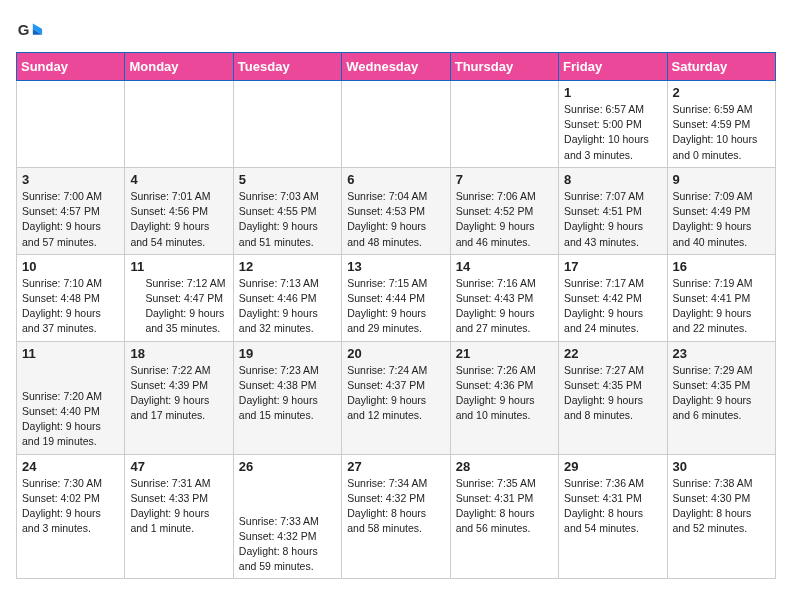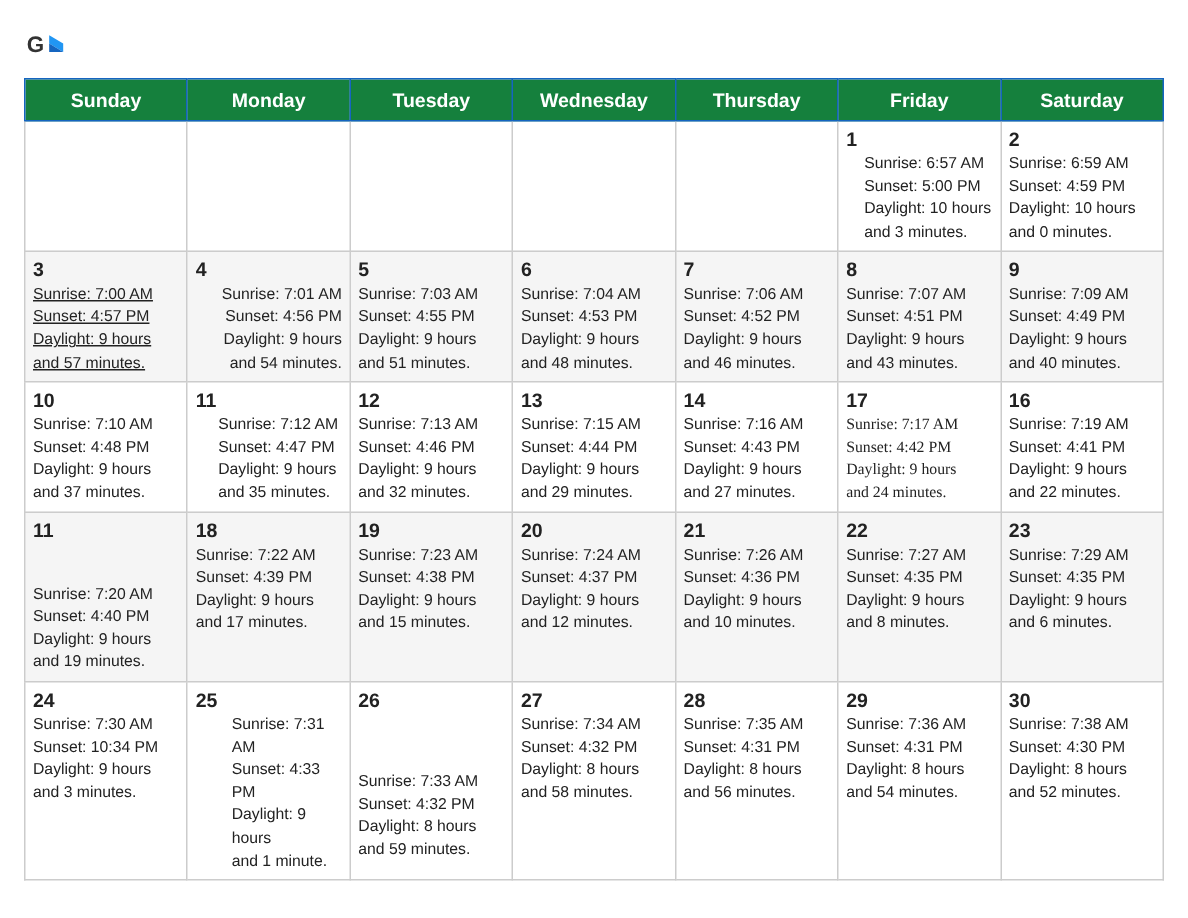--- a/index.html
+++ b/index.html
@@ -50,26 +50,26 @@
       font-size: 15px;
       color: #444;
       margin-top: 2px;
     }
     .calendar {
       width: 100%;
       border-collapse: collapse;
       border: 1px solid #ccc;
     }
     .calendar th {
-      background: #15803d;
+      background: #ec4899;
       color: #fff;
       padding: 6px 4px;
       font-size: 13px;
       font-weight: bold;
-      text-align: center;
+      text-align: left;
       border: 1px solid #1565c0;
     }
     .calendar td {
       width: 108px;
       vertical-align: top;
       padding: 4px 5px;
       font-size: 10.5px;
       color: #222;
       border: 1px solid #ccc;
       min-height: 80px;
@@ -130,44 +130,44 @@
   </thead>
   <tbody id="calendar-body">
   <tr>
         <td class="empty-cell"></td>
         <td class="empty-cell"></td>
         <td class="empty-cell"></td>
         <td class="empty-cell"></td>
         <td class="empty-cell"></td>
         <td>
           <span class="day-num">1</span>
-          <div class="day-info" style="white-space: pre-line; margin-left: 12px;">Sunrise: 6:57 AM
+          <div class="day-info" style="white-space: pre-line;">Sunrise: 6:57 AM
 Sunset: 5:00 PM
 Daylight: 10 hours
 and 3 minutes.</div>
         </td>
         <td>
           <span class="day-num">2</span>
           <div class="day-info" style="white-space: pre-line;">Sunrise: 6:59 AM
 Sunset: 4:59 PM
 Daylight: 10 hours
 and 0 minutes.</div>
         </td>
       </tr>
       <tr>
         <td>
           <span class="day-num">3</span>
-          <div class="day-info" style="white-space: pre-line; text-decoration: underline;">Sunrise: 7:00 AM
+          <div class="day-info" style="white-space: pre-line;">Sunrise: 7:00 AM
 Sunset: 4:57 PM
 Daylight: 9 hours
 and 57 minutes.</div>
         </td>
         <td>
           <span class="day-num">4</span>
-          <div class="day-info" style="white-space: pre-line; text-align: right;">Sunrise: 7:01 AM
+          <div class="day-info" style="white-space: pre-line;">Sunrise: 7:01 AM
 Sunset: 4:56 PM
 Daylight: 9 hours
 and 54 minutes.</div>
         </td>
         <td>
           <span class="day-num">5</span>
           <div class="day-info" style="white-space: pre-line;">Sunrise: 7:03 AM
 Sunset: 4:55 PM
 Daylight: 9 hours
 and 51 minutes.</div>
@@ -232,21 +232,21 @@
         </td>
         <td>
           <span class="day-num">14</span>
           <div class="day-info" style="white-space: pre-line;">Sunrise: 7:16 AM
 Sunset: 4:43 PM
 Daylight: 9 hours
 and 27 minutes.</div>
         </td>
         <td>
           <span class="day-num">17</span>
-          <div class="day-info" style="white-space: pre-line; font-family: Liberation Serif, serif;">Sunrise: 7:17 AM
+          <div class="day-info" style="white-space: pre-line;">Sunrise: 7:17 AM
 Sunset: 4:42 PM
 Daylight: 9 hours
 and 24 minutes.</div>
         </td>
         <td>
           <span class="day-num">16</span>
           <div class="day-info" style="white-space: pre-line;">Sunrise: 7:19 AM
 Sunset: 4:41 PM
 Daylight: 9 hours
 and 22 minutes.</div>
@@ -300,27 +300,27 @@
           <div class="day-info" style="white-space: pre-line;">Sunrise: 7:29 AM
 Sunset: 4:35 PM
 Daylight: 9 hours
 and 6 minutes.</div>
         </td>
       </tr>
       <tr>
         <td>
           <span class="day-num">24</span>
           <div class="day-info" style="white-space: pre-line;">Sunrise: 7:30 AM
-Sunset: 10:34 PM
+Sunset: 4:02 PM
 Daylight: 9 hours
 and 3 minutes.</div>
         </td>
         <td>
-          <span class="day-num">25</span>
-          <div class="day-info" style="white-space: pre-line; margin-left: 24px;">Sunrise: 7:31 AM
+          <span class="day-num">47</span>
+          <div class="day-info" style="white-space: pre-line;">Sunrise: 7:31 AM
 Sunset: 4:33 PM
 Daylight: 9 hours
 and 1 minute.</div>
         </td>
         <td>
           <span class="day-num">26</span>
           <div class="day-info" style="white-space: pre-line; margin-top: 40px;">Sunrise: 7:33 AM
 Sunset: 4:32 PM
 Daylight: 8 hours
 and 59 minutes.</div>

